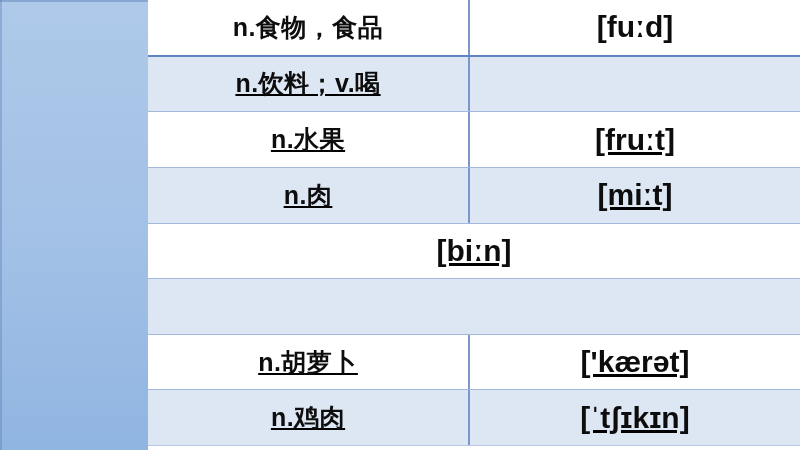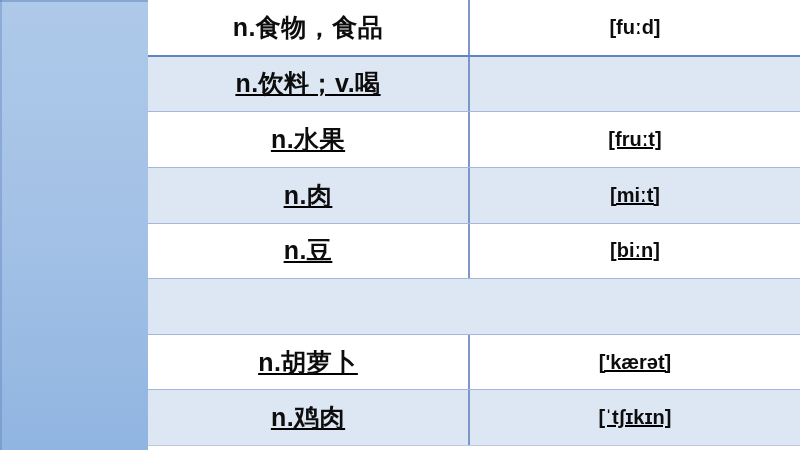--- a/index.html
+++ b/index.html
@@ -33,21 +33,21 @@
     border-bottom:1px solid var(--border-bottom);
   }
   .row{flex:1 1 0;display:flex;background:var(--row-white);}
   .row:nth-child(even){background:var(--row-blue);}
   .row + .row{border-top:1px solid var(--border-regular);text-decoration:underline;}
   .row:nth-child(2){border-top:2px solid var(--border-header);}
   .cell{display:flex;align-items:center;justify-content:center;
     color:var(--text);font-weight:bold;white-space:nowrap;overflow:hidden;}
   .cell.meaning{width:322px;border-right:2px solid var(--border-divider);
     font-size:25px;letter-spacing:.5px;}
-  .cell.ipa{flex:1 1 auto;font-size:20px;}
+  .cell.ipa{flex:1 1 auto;font-size:30px;}
 </style>
 </head>
 <body>
 
 <div class="stage">
 
   <div class="sidebar"></div>
 
   <div class="vocab-table">
 
@@ -67,21 +67,20 @@
     </div>
 
     <div class="row">
       <div class="cell meaning">n.肉</div>
       <div class="cell ipa">[miːt]</div>
     </div>
 
 
 
     <div class="row">
-      <div class="cell meaning">n.豆</div>
       <div class="cell ipa">[biːn]</div>
     </div>
 
     <div class="row">
     </div>
 
     <div class="row">
       <div class="cell meaning">n.胡萝卜</div>
       <div class="cell ipa">['kærət]</div>
     </div>

